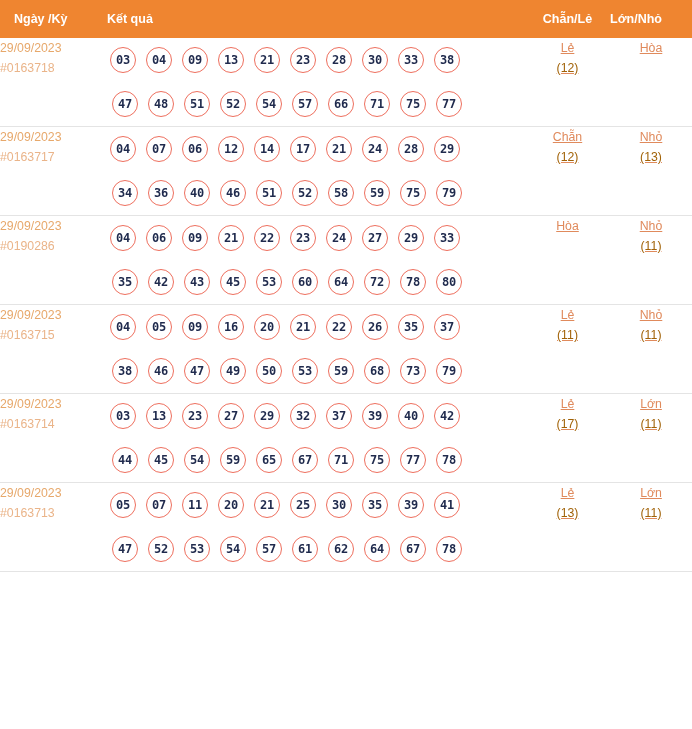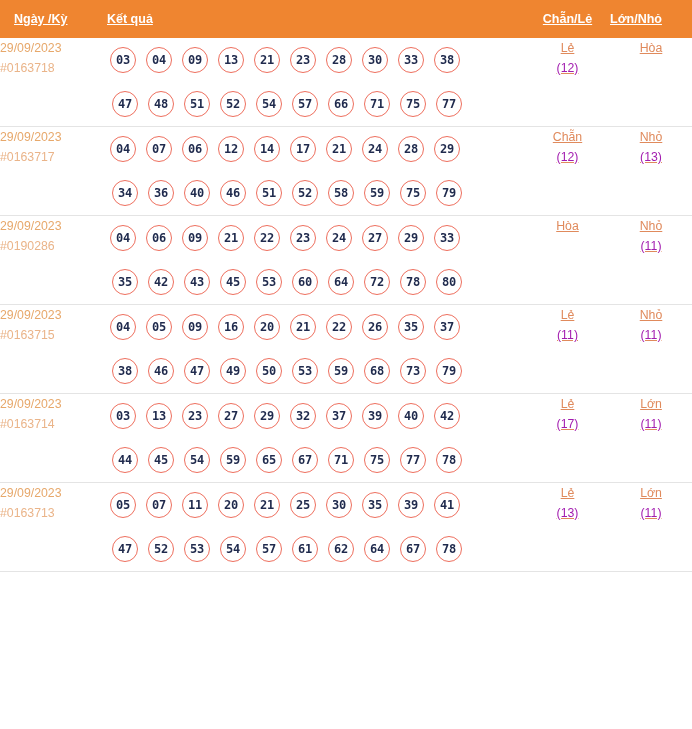--- a/index.html
+++ b/index.html
@@ -24,21 +24,20 @@
     height: 38px;
   }
   .thead-row th {
     color: #ffffff;
     font-size: 12.5px;
     font-weight: bold;
     text-align: left;
     vertical-align: middle;
     padding: 0;
     white-space: nowrap;
-    text-decoration: underline;
   }
   th.col-date { width: 105px; padding-left: 14px; }
   th.col-result { width: 420px; padding-left: 2px; }
   th.col-oddeven { width: 85px; text-align: center; }
   th.col-bigsmall { width: 82px; text-align: left; }
 
   
   .data-row { border-top: 1px solid #e4e4e4; padding-left: 40px; }
   .data-row:first-child { border-top: none; }
   .data-row td {
@@ -89,21 +88,21 @@
   .cell-stat {
     text-align: center;
     padding-top: 11px;
     font-size: 12.3px;
     line-height: 20px;
     color: #e08a5c;
     white-space: nowrap;
     text-decoration: underline;
   }
   .stat-label { display: block; }
-  .stat-count { display: block; color: #a21caf; }
+  .stat-count { display: block; color: #a16207; }
 </style>
 </head>
 <body>
 
 <table class="lottery-table">
   <thead>
     <tr class="thead-row">
       <th class="col-date">Ngày /Kỳ</th>
       <th class="col-result">Kết quả</th>
       <th class="col-oddeven">Chẵn/Lẻ</th>

